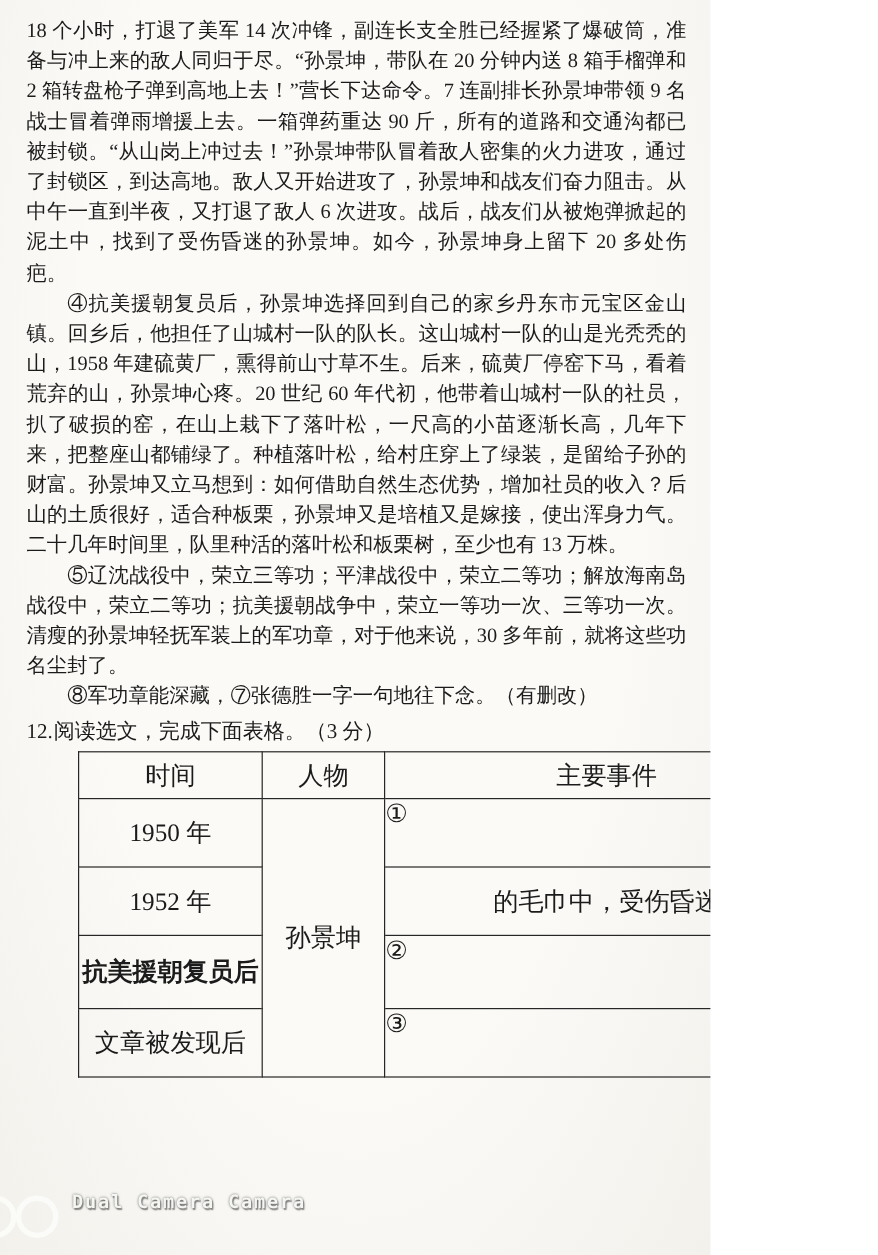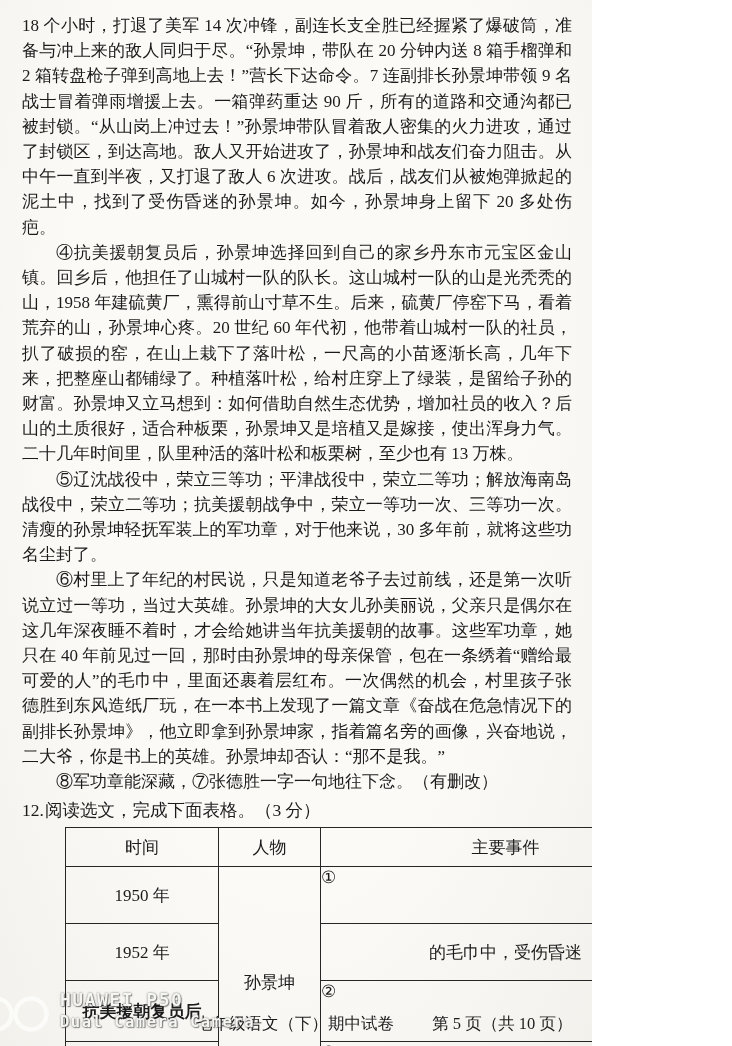--- a/index.html
+++ b/index.html
@@ -33,21 +33,21 @@
   }
   .question .q-num{margin-right:1px;}
   table.answer{
     border-collapse:collapse;
     table-layout:fixed;
     width:625px;
     margin:4px 0 0 43px;
   }
   table.answer th, table.answer td{
     border:1.8px solid #262626;
-    font-size:17px;
+    font-size:21px;
     padding:0;
   }
   table.answer th{
     height:38px;
     font-weight:normal;
     text-align:center;
   }
   td.time{height:56px;text-align:center;}
   td.person{text-align:center;vertical-align:middle;}
   td.event-top{vertical-align:top;text-align:left;padding:2px 10px;}
@@ -84,21 +84,20 @@
 </head>
 <body>
 
 <div class="page">
   <div class="content">
 
     <div class="article">
       <p>18 个小时，打退了美军 14 次冲锋，副连长支全胜已经握紧了爆破筒，准备与冲上来的敌人同归于尽。“孙景坤，带队在 20 分钟内送 8 箱手榴弹和 2 箱转盘枪子弹到高地上去！”营长下达命令。7 连副排长孙景坤带领 9 名战士冒着弹雨增援上去。一箱弹药重达 90 斤，所有的道路和交通沟都已被封锁。“从山岗上冲过去！”孙景坤带队冒着敌人密集的火力进攻，通过了封锁区，到达高地。敌人又开始进攻了，孙景坤和战友们奋力阻击。从中午一直到半夜，又打退了敌人 6 次进攻。战后，战友们从被炮弹掀起的泥土中，找到了受伤昏迷的孙景坤。如今，孙景坤身上留下 20 多处伤疤。</p>
       <p class="indent">④抗美援朝复员后，孙景坤选择回到自己的家乡丹东市元宝区金山镇。回乡后，他担任了山城村一队的队长。这山城村一队的山是光秃秃的山，1958 年建硫黄厂，熏得前山寸草不生。后来，硫黄厂停窑下马，看着荒弃的山，孙景坤心疼。20 世纪 60 年代初，他带着山城村一队的社员，扒了破损的窑，在山上栽下了落叶松，一尺高的小苗逐渐长高，几年下来，把整座山都铺绿了。种植落叶松，给村庄穿上了绿装，是留给子孙的财富。孙景坤又立马想到：如何借助自然生态优势，增加社员的收入？后山的土质很好，适合种板栗，孙景坤又是培植又是嫁接，使出浑身力气。二十几年时间里，队里种活的落叶松和板栗树，至少也有 13 万株。</p>
       <p class="indent">⑤辽沈战役中，荣立三等功；平津战役中，荣立二等功；解放海南岛战役中，荣立二等功；抗美援朝战争中，荣立一等功一次、三等功一次。清瘦的孙景坤轻抚军装上的军功章，对于他来说，30 多年前，就将这些功名尘封了。</p>
-      <p class="indent">⑥村里上了年纪的村民说，只是知道老爷子去过前线，还是第一次听说立过一等功，当过大英雄。孙景坤的大女儿孙美丽说，父亲只是偶尔在这几年深夜睡不着时，才会给她讲当年抗美援朝的故事。这些军功章，她只在 40 年前见过一回，那时由孙景坤的母亲保管，包在一条绣着“赠给最可爱的人”的毛巾中，里面还裹着层红布。一次偶然的机会，村里孩子张德胜到东风造纸厂玩，在一本书上发现了一篇文章《奋战在危急情况下的副排长孙景坤》，他立即拿到孙景坤家，指着篇名旁的画像，兴奋地说，二大爷，你是书上的英雄。孙景坤却否认：“那不是我。”</p>
       <p class="indent">⑧军功章能深藏，⑦张德胜一字一句地往下念。（有删改）</p>
     </div>
 
     <div class="question">
       <span class="q-num">12.</span><span>阅读选文，完成下面表格。（3 分）</span>
     </div>
 
     <table class="answer">
       <colgroup>
         <col style="width:153px">
@@ -127,28 +126,23 @@
           <td class="event-top">②</td>
         </tr>
         <tr>
           <td class="time">文章被发现后</td>
           <td class="event-top">③</td>
         </tr>
       </tbody>
     </table>
   </div>
 
-  <div class="footer">
-    <span class="f-title">七年级语文（下）期中试卷</span>
-    <span class="f-page">第 5 页（共 10 页）</span>
-  </div>
 
   <div class="watermark">
     <svg class="wm-rings" width="72" height="58" viewBox="0 0 72 58">
       <circle cx="12" cy="30" r="15.5" fill="none" stroke="#fbfbf9" stroke-width="4.5" opacity="0.95"></circle>
       <circle cx="47" cy="30" r="15.5" fill="none" stroke="#fbfbf9" stroke-width="4.5" opacity="0.95"></circle>
     </svg>
     <div class="wm-text">
-      <div class="wm-line1">HUAWEI P50</div>
       <div class="wm-line2">Dual Camera Camera</div>
     </div>
   </div>
 </div>
 
 </body></html>

